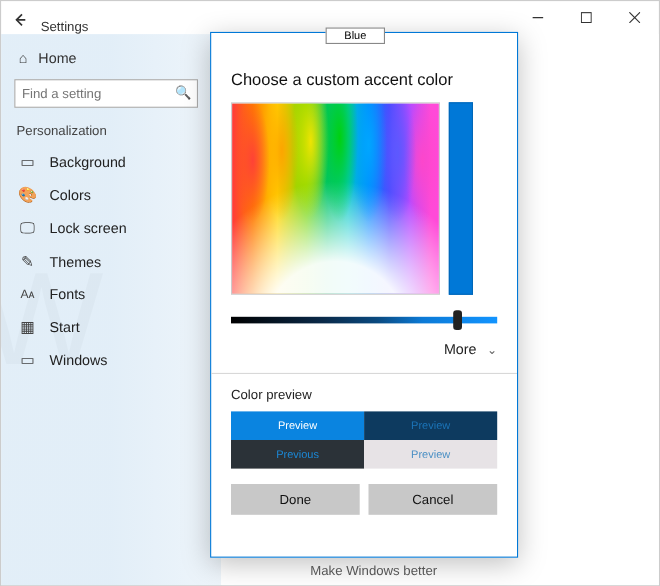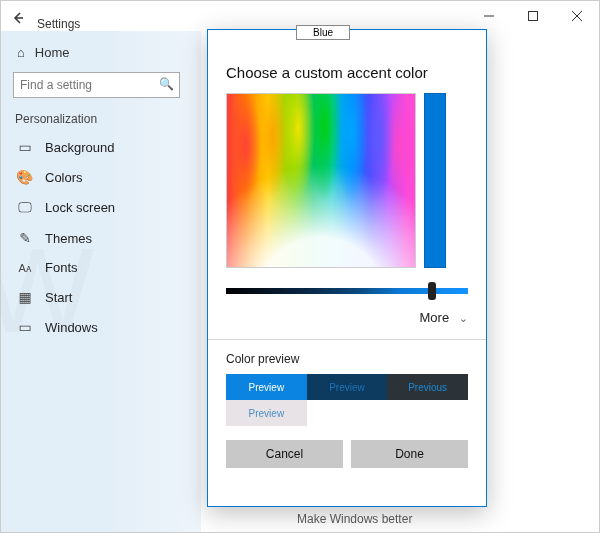--- a/index.html
+++ b/index.html
@@ -21,21 +21,21 @@
   .search-wrap .sicon { position: absolute; right: 6px; top: 5px; color: #666; font-size: 12px; }
   .side-header { margin: 14px 0 6px 2px; font-size: 12px; color: #444; }
   .side-item { display: flex; align-items: center; gap: 12px; padding: 7px 4px; cursor: pointer; }
   .side-item .sicon2 { width: 16px; display: inline-flex; align-items: center; justify-content: center; color: #444; font-size: 14px; }
   .side-item span.lbl { color: #222; }
 
   
   .main { position: absolute; left: 200px; right: 0; top: 30px; bottom: 0; background: #fff; }
 
   
-  .dialog { position: absolute; left: 190px; top: 28px; width: 280px; height: 478px; background: #fff; border: 1px solid #0078d7; box-shadow: 0 6px 24px rgba(0,0,0,0.25); padding: 34px 18px 16px 18px; display: flex; flex-direction: column; margin-left: 16px; }
+  .dialog { position: absolute; left: 190px; top: 28px; width: 280px; height: 478px; background: #fff; border: 1px solid #0078d7; box-shadow: 0 6px 24px rgba(0,0,0,0.25); padding: 34px 18px 16px 18px; display: flex; flex-direction: column; }
   .dialog h2 { font-weight: 400; font-size: 15px; color: #111; margin-bottom: 12px; }
 
   .tooltip { position: absolute; left: 295px; top: 24px; background: #fff; border: 1px solid #888; font-size: 10px; padding: 1px 16px; z-index: 50; }
 
   .picker-row { display: flex; gap: 8px; }
   .picker-canvas { position: relative; width: 190px; height: 175px; border: 1px solid #ccc; overflow: hidden;
     background:
       radial-gradient(circle at 50% 120%, rgba(255,255,255,0.95) 28%, rgba(255,255,255,0.0) 60%),
       linear-gradient(90deg, #ff3b3b 0%, #ff7a00 10%, #ffd400 22%, #6dd400 36%, #00c46a 46%, #00c8c8 56%, #0085ff 66%, #4a4aff 76%, #b64aff 86%, #ff4ad8 96%);
   }
@@ -55,36 +55,36 @@
 
   .value-slider { margin-top: 20px; height: 6px; position: relative; background: linear-gradient(90deg, #000 0%, #0a2a4a 35%, #0a4a80 55%, #0c7ad6 72%, #1294ff 100%); }
   .value-slider .thumb { position: absolute; right: 32px; top: -6px; width: 8px; height: 18px; background: #222; border-radius: 3px; }
 
   .more-row { margin-top: 16px; text-align: right; font-size: 13px; color: #222; cursor: pointer; }
   .more-row .chev { margin-left: 6px; font-size: 11px; color: #666; }
 
   .divider { border-top: 1px solid #d8d8d8; margin: 14px -18px 12px -18px; }
 
   .preview-label { font-size: 12px; color: #222; margin-bottom: 8px; }
-  .preview-grid { display: grid; grid-template-columns: 1fr 1fr 1fr; grid-template-rows: 26px 26px; border: none; }
+  .preview-grid { display: grid; grid-template-columns: 1fr 1fr; grid-template-rows: 26px 26px; border: none; }
   .preview-grid div { display: flex; align-items: center; justify-content: center; font-size: 10px; }
   .pv1 { background: #0a84e0; color: #fff; }
   .pv2 { background: #0d3a5f; color: #1b74b8; }
   .pv3 { background: #2b3238; color: #1b88d6; }
   .pv4 { background: #e7e3e6; color: #4a8fc4; }
 
   .btn-row { display: flex; gap: 8px; margin-top: 14px; }
   .btn-row button { flex: 1; height: 28px; border: none; background: #c8c8c8; color: #111; font-size: 12px; cursor: pointer; }
 
   
   .wm { position: absolute; font-size: 120px; color: rgba(0,0,0,0.06); font-weight: 300; pointer-events: none; z-index: 0;}
   .wm1 { left: -20px; top: 220px; }
   .wm2 { right: -5px; top: 130px; transform: scale(0.7); }
 
-  .bottom-text { position: absolute; bottom: 6px; left: 296px; font-size: 12px; color: #555; }
+  .bottom-text { position: absolute; bottom: 6px; left: 281px; font-size: 12px; color: #555; }
 </style>
 </head>
 <body>
 
 <div class="wm wm1">W</div>
 <div class="wm wm2">W</div>
 
 <div class="titlebar">
   <div class="back">
     <svg width="14" height="14" viewBox="0 0 14 14">
@@ -183,18 +183,18 @@
 
   <div class="preview-label">Color preview</div>
   <div class="preview-grid">
     <div class="pv1">Preview</div>
     <div class="pv2">Preview</div>
     <div class="pv3">Previous</div>
     <div class="pv4">Preview</div>
   </div>
 
   <div class="btn-row">
+    <button>Done</button>
     <button>Cancel</button>
-    <button>Done</button>
   </div>
 </div>
 
 <div class="bottom-text">Make Windows better</div>
 
 </body></html>

